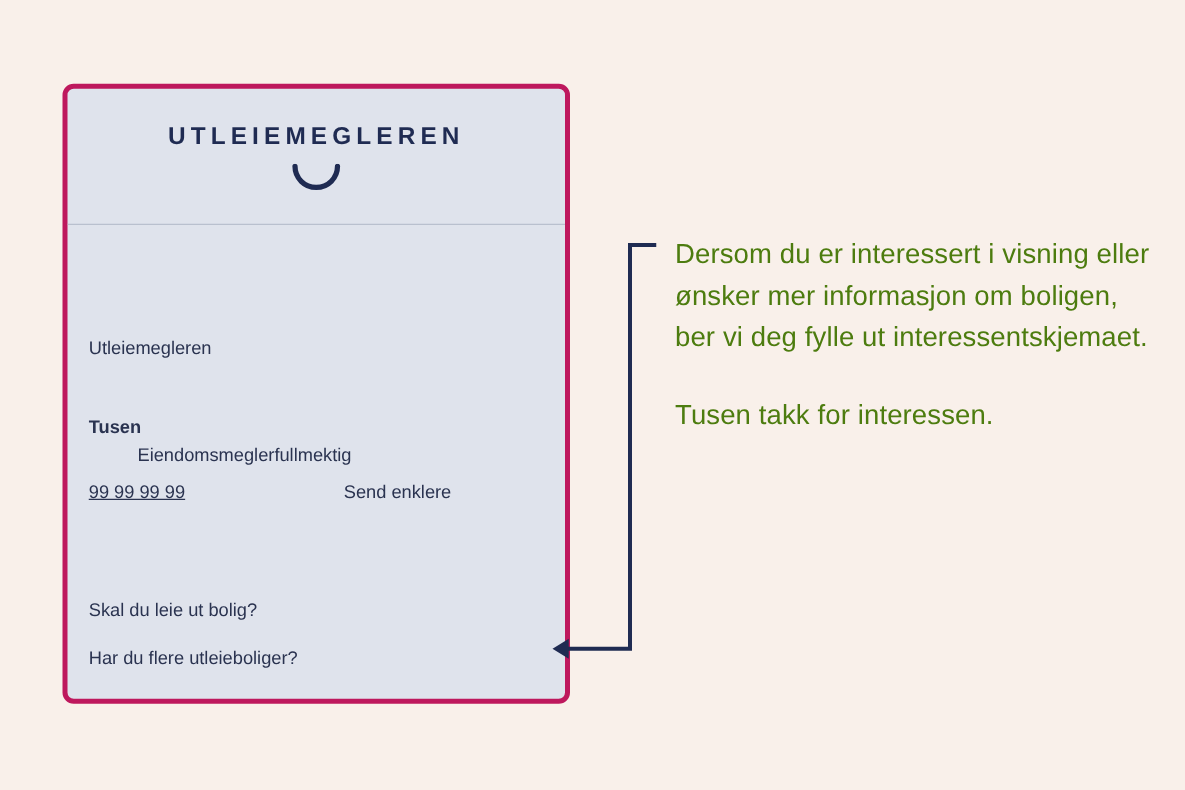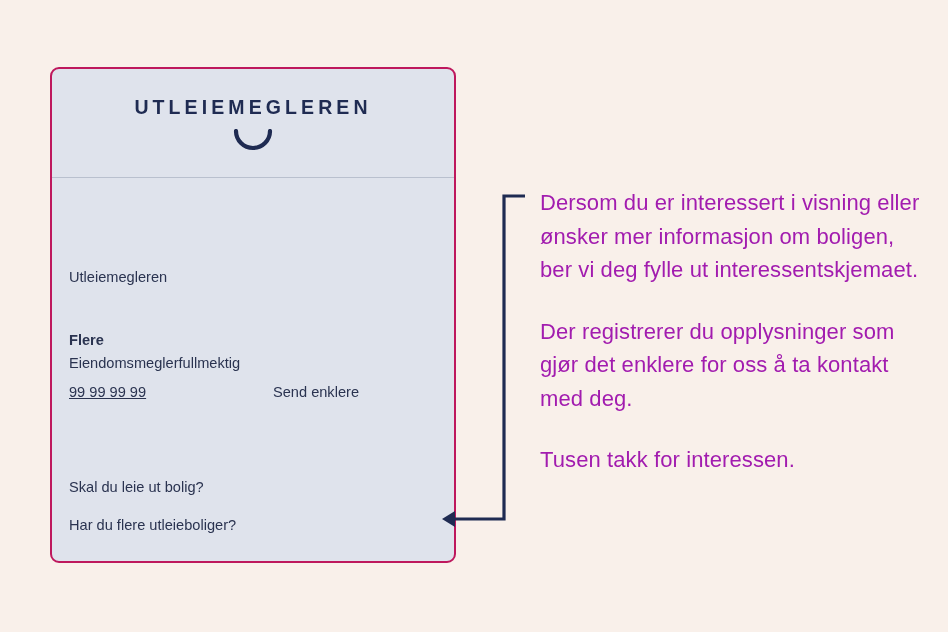--- a/index.html
+++ b/index.html
@@ -23,21 +23,21 @@
 
   
   .card {
     position: absolute;
     left: 50px;
     top: 67px;
     width: 406px;
     height: 496px;
     box-sizing: border-box;
     background: #DFE3EC;
-    border: 2px solid #be185d;
+    border: 4px solid #be185d;
     border-radius: 9px;
     overflow: hidden;
   }
 
   .card-header {
     position: absolute;
     left: 0;
     top: 0;
     width: 100%;
     height: 109px;
@@ -80,21 +80,21 @@
     position: absolute;
     left: 17px;
     color: #2A3350;
     font-size: 14.6px;
     line-height: 18px;
     white-space: nowrap;
   }
 
   .t-company   { top: 89px; }
   .t-role-head { top: 152px; font-weight: bold; }
-  .t-role      { top: 175px; }
+  .t-role      { top: 175px; margin-left: 39px; }
   .t-phone     { top: 204px; text-decoration: underline; }
   .t-sendmsg   { top: 204px; left: 221px; }
   .t-more-ads  { top: 260px; text-decoration: underline; }
   .t-rentout   { top: 299px; }
   .t-multi     { top: 337px; }
 
   
   .callout-svg {
     position: absolute;
     left: 430px;
@@ -103,21 +103,21 @@
     height: 360px;
     overflow: visible;
   }
 
   
   .annotation {
     position: absolute;
     left: 540px;
     top: 186px;
     width: 390px;
-    color: #a21caf;
+    color: #4d7c0f;
     font-size: 22px;
     line-height: 33.5px;
     letter-spacing: 0.1px;
   }
   .annotation p {
     margin: 0 0 28px 0;
   }
   .annotation p:last-child {
     margin-bottom: 4px;
   }
@@ -136,21 +136,21 @@
         <svg width="40" height="24" viewBox="0 0 40 24" aria-hidden="true">
           <path d="M3 2 A 17 17 0 0 0 37 2" fill="none" stroke="#1F2B52" stroke-width="4.2" stroke-linecap="round"></path>
         </svg>
       </div>
     </div>
 
     <div class="card-body">
 
       <div class="body-text t-company">Utleiemegleren</div>
 
-      <div class="body-text t-role-head">Flere</div>
+      <div class="body-text t-role-head">Tusen</div>
 
       <div class="body-text t-role">Eiendomsmeglerfullmektig</div>
 
       <div class="body-text t-phone">99 99 99 99</div>
 
       <div class="body-text t-sendmsg">Send enklere</div>
 
 
       <div class="body-text t-rentout">Skal du leie ut bolig?</div>
 
@@ -161,17 +161,16 @@
 
   <svg class="callout-svg" viewBox="0 0 110 360" width="110" height="360" aria-hidden="true">
 
     <path d="M95 16 L74 16 L74 339 L20 339" fill="none" stroke="#1F2B52" stroke-width="3.2" stroke-linejoin="miter" stroke-linecap="butt"></path>
 
     <polygon points="12,339 25,331 25,347" fill="#1F2B52"></polygon>
   </svg>
 
   <div class="annotation">
     <p>Dersom du er interessert i visning eller ønsker mer informasjon om boligen, ber vi deg fylle ut interessentskjemaet.</p>
-    <p>Der registrerer du opplysninger som gjør det enklere for oss å ta kontakt med deg.</p>
     <p>Tusen takk for interessen.</p>
   </div>
 
 </div>
 
 </body></html>

